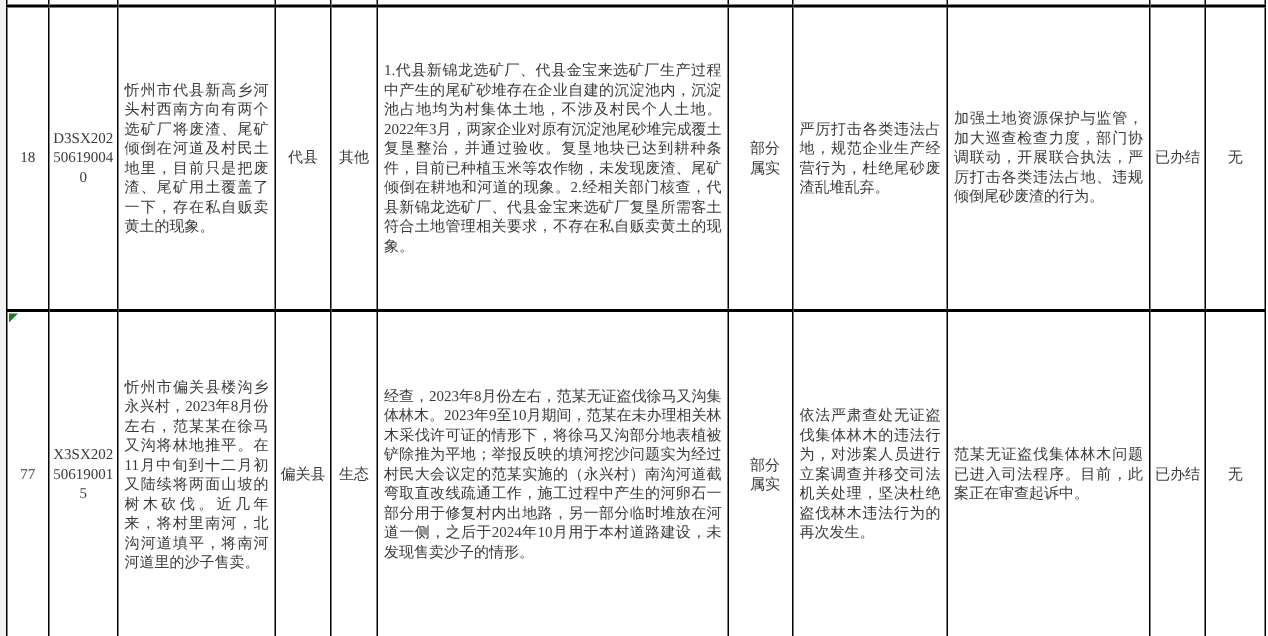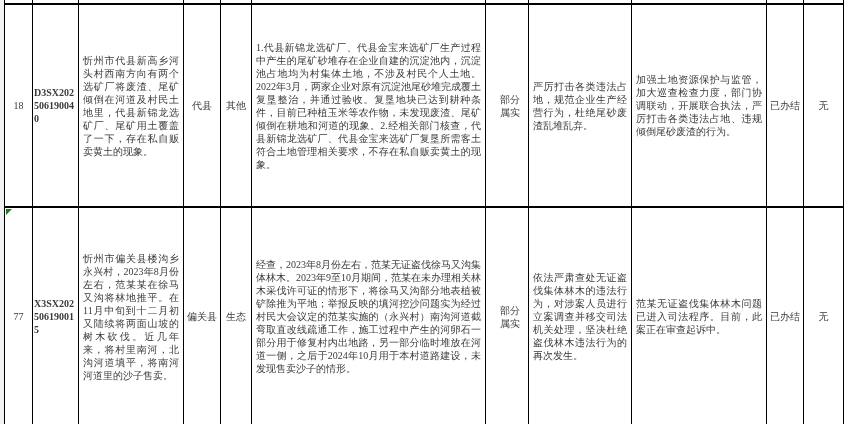--- a/index.html
+++ b/index.html
@@ -32,21 +32,21 @@
     font-size:10px;line-height:13px;
     overflow:hidden;
     background:var(--page);
   }
   tr.partial-top td{border-top:0;border-bottom:2px solid var(--border);height:3px;padding:0;}
   tr.case-row td{border-bottom:2px solid var(--border);}
   tr.r18 td{height:197px;}
   tr.r47 td{height:213px;}
   td.center{text-align:center;padding:0 1px;margin-top:16px;}
   td.longtext{text-align:justify;padding:2px 4px;}
-  td.code{padding:0 1px;word-break:break-all;font-size:10px;font-weight:bold;}
+  td.code{text-align:center;padding:0 1px;word-break:break-all;font-size:10px;}
   td.narrow{padding:0 8px;text-align:right;}
   td.flagcell{position:relative;}
   .comment-marker{
     position:absolute;left:1px;top:1px;width:0;height:0;display:block;
     border-top:6px solid var(--marker);
     border-right:6px solid transparent;
   }
 </style>
 </head>
 <body>
@@ -80,21 +80,21 @@
     <td></td>
     <td></td>
     <td></td>
     <td></td>
     <td></td>
   </tr>
 
   <tr class="case-row r18">
     <td class="center">18</td>
     <td class="code">D3SX202506190040</td>
-    <td class="longtext">忻州市代县新高乡河头村西南方向有两个选矿厂将废渣、尾矿倾倒在河道及村民土地里，代县新锦龙选矿厂、尾矿用土覆盖了一下，存在私自贩卖黄土的现象。</td>
+    <td class="longtext">忻州市代县新高乡河头村西南方向有两个选矿厂将废渣、尾矿倾倒在河道及村民土地里，目前只是把废渣、尾矿用土覆盖了一下，存在私自贩卖黄土的现象。</td>
     <td class="center">代县</td>
     <td class="center">其他</td>
     <td class="longtext">1.代县新锦龙选矿厂、代县金宝来选矿厂生产过程中产生的尾矿砂堆存在企业自建的沉淀池内，沉淀池占地均为村集体土地，不涉及村民个人土地。2022年3月，两家企业对原有沉淀池尾砂堆完成覆土复垦整治，并通过验收。复垦地块已达到耕种条件，目前已种植玉米等农作物，未发现废渣、尾矿倾倒在耕地和河道的现象。2.经相关部门核查，代县新锦龙选矿厂、代县金宝来选矿厂复垦所需客土符合土地管理相关要求，不存在私自贩卖黄土的现象。</td>
     <td class="narrow">部分属实</td>
     <td class="longtext">严厉打击各类违法占地，规范企业生产经营行为，杜绝尾砂废渣乱堆乱弃。</td>
     <td class="longtext">加强土地资源保护与监管，加大巡查检查力度，部门协调联动，开展联合执法，严厉打击各类违法占地、违规倾倒尾砂废渣的行为。</td>
     <td class="center">已办结</td>
     <td class="center">无</td>
   </tr>
 

